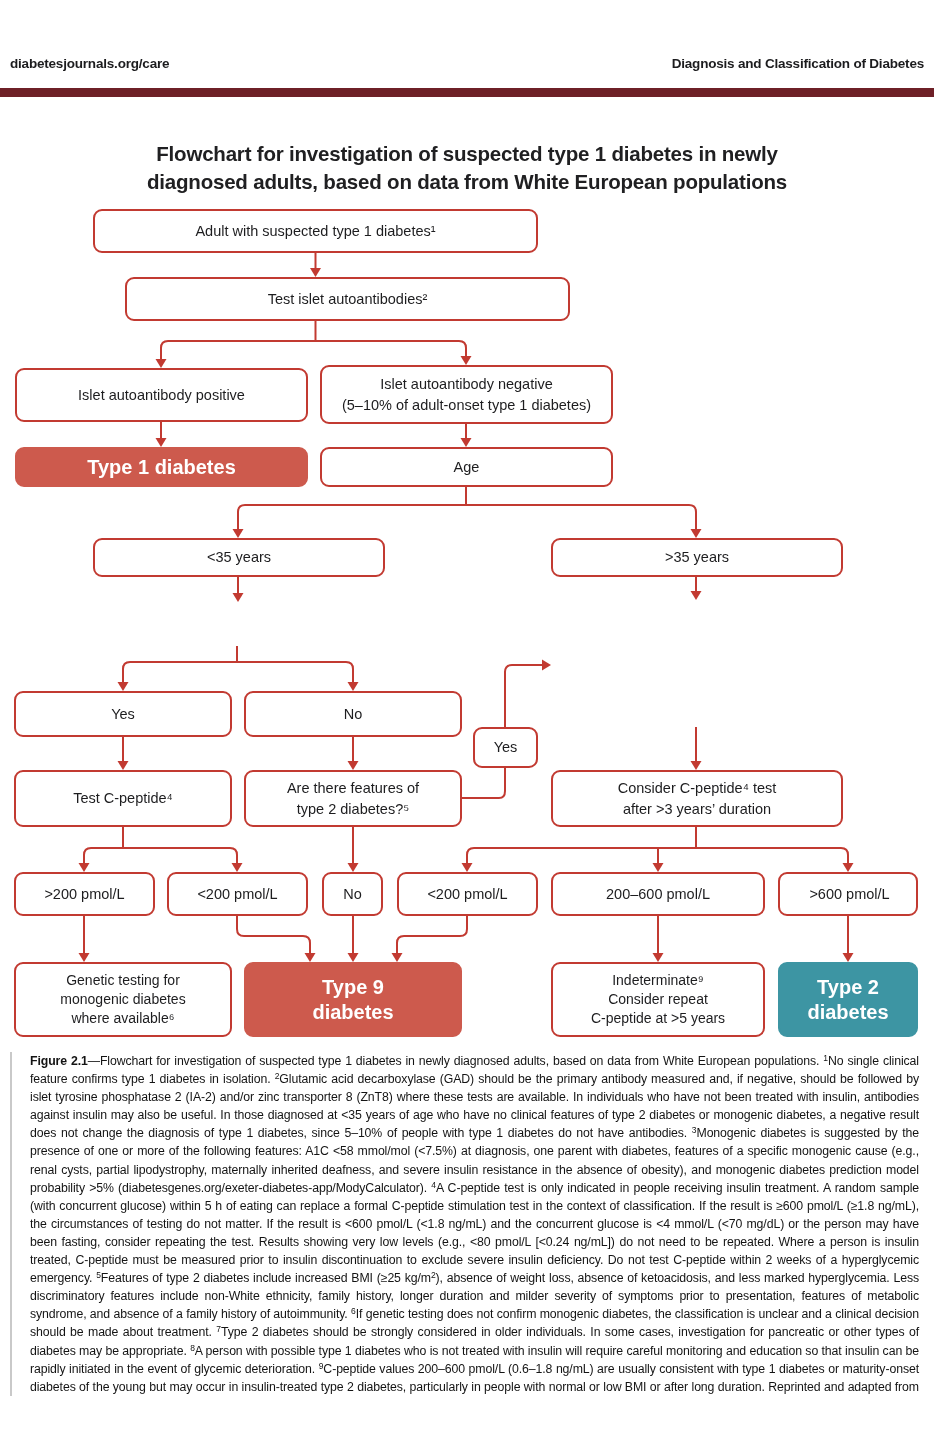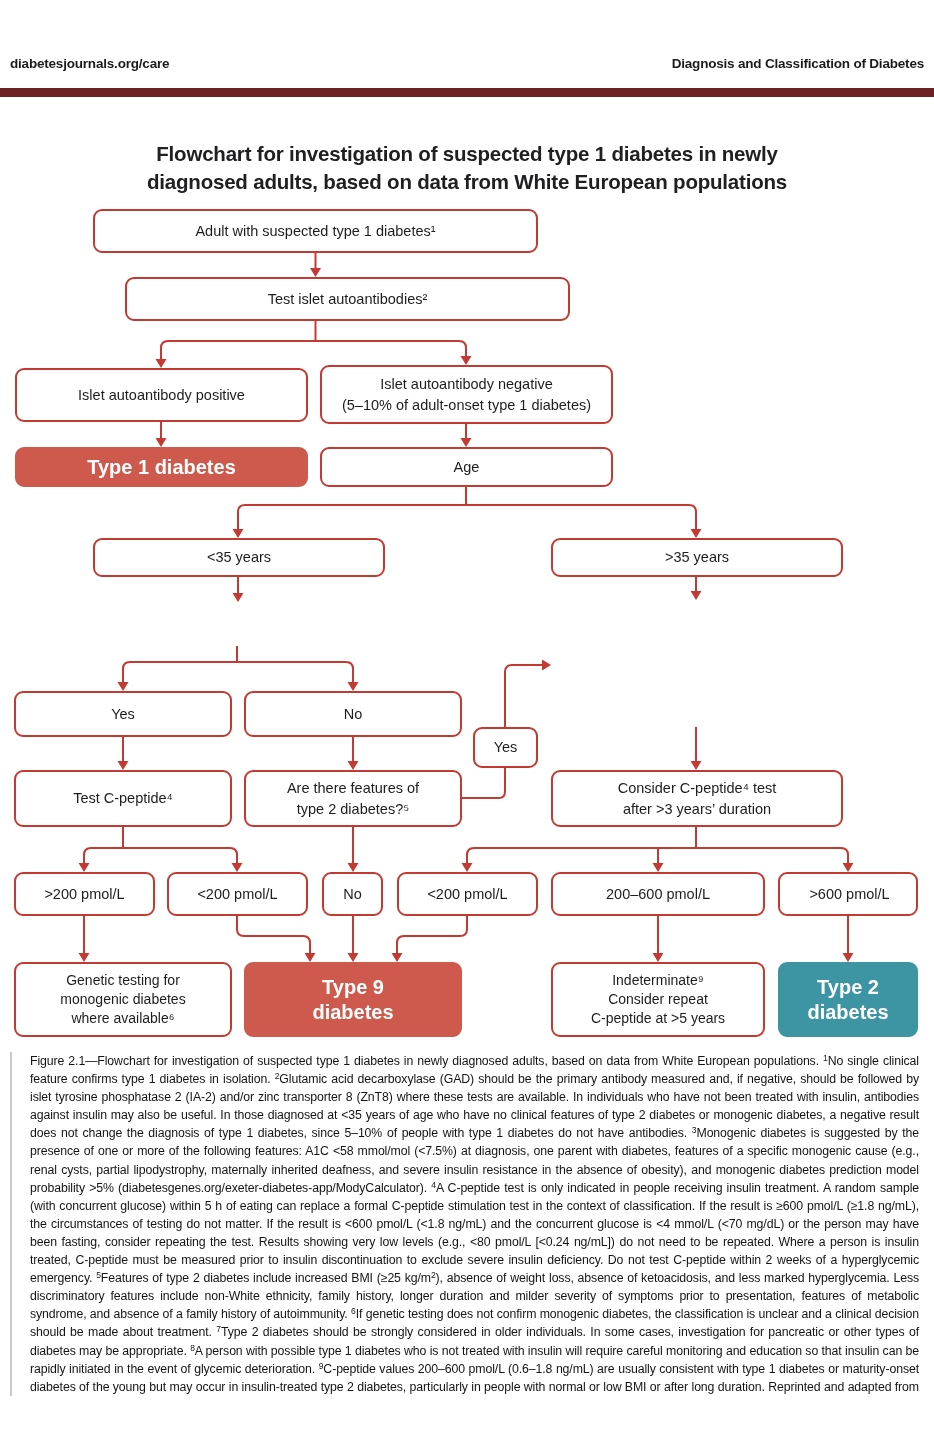--- a/index.html
+++ b/index.html
@@ -27,21 +27,21 @@
     background:#fff;border:2px solid var(--line-red);border-radius:9px;
     font-size:14.5px;font-weight:500;line-height:1.4;color:#1d1d1f;white-space:pre-line;padding:2px 6px;}
   .box.fill-red{background:var(--fill-red);border-color:var(--fill-red);color:#fff;font-weight:700;font-size:20px;line-height:1.25;}
   .box.fill-teal{background:var(--fill-teal);border-color:var(--fill-teal);color:#fff;font-weight:700;font-size:20px;line-height:1.25;}
   .box.tall{line-height:1.43;font-size:14.3px;}
   .box.threeline{line-height:1.35;font-size:14px;}
 
   .caption-rule{position:absolute;left:10px;top:1052px;width:2px;height:361px;background:#c9c9c9;}
   .caption{position:absolute;left:30px;top:1052px;width:889px;
     font-size:12.3px;line-height:18.1px;letter-spacing:-0.1px;text-align:justify;color:#141414;}
-  .caption .b{font-weight:400;}
+  .caption .b{font-weight:700;}
   .caption sup{font-size:8.5px;line-height:0;vertical-align:4px;}
 </style>
 </head>
 <body>
 
 <div class="page">
 
   <div class="hdr-left">diabetesjournals.org/care</div>
   <div class="hdr-right">Diagnosis and Classification of Diabetes</div>
   <div class="hdr-rule"></div>

